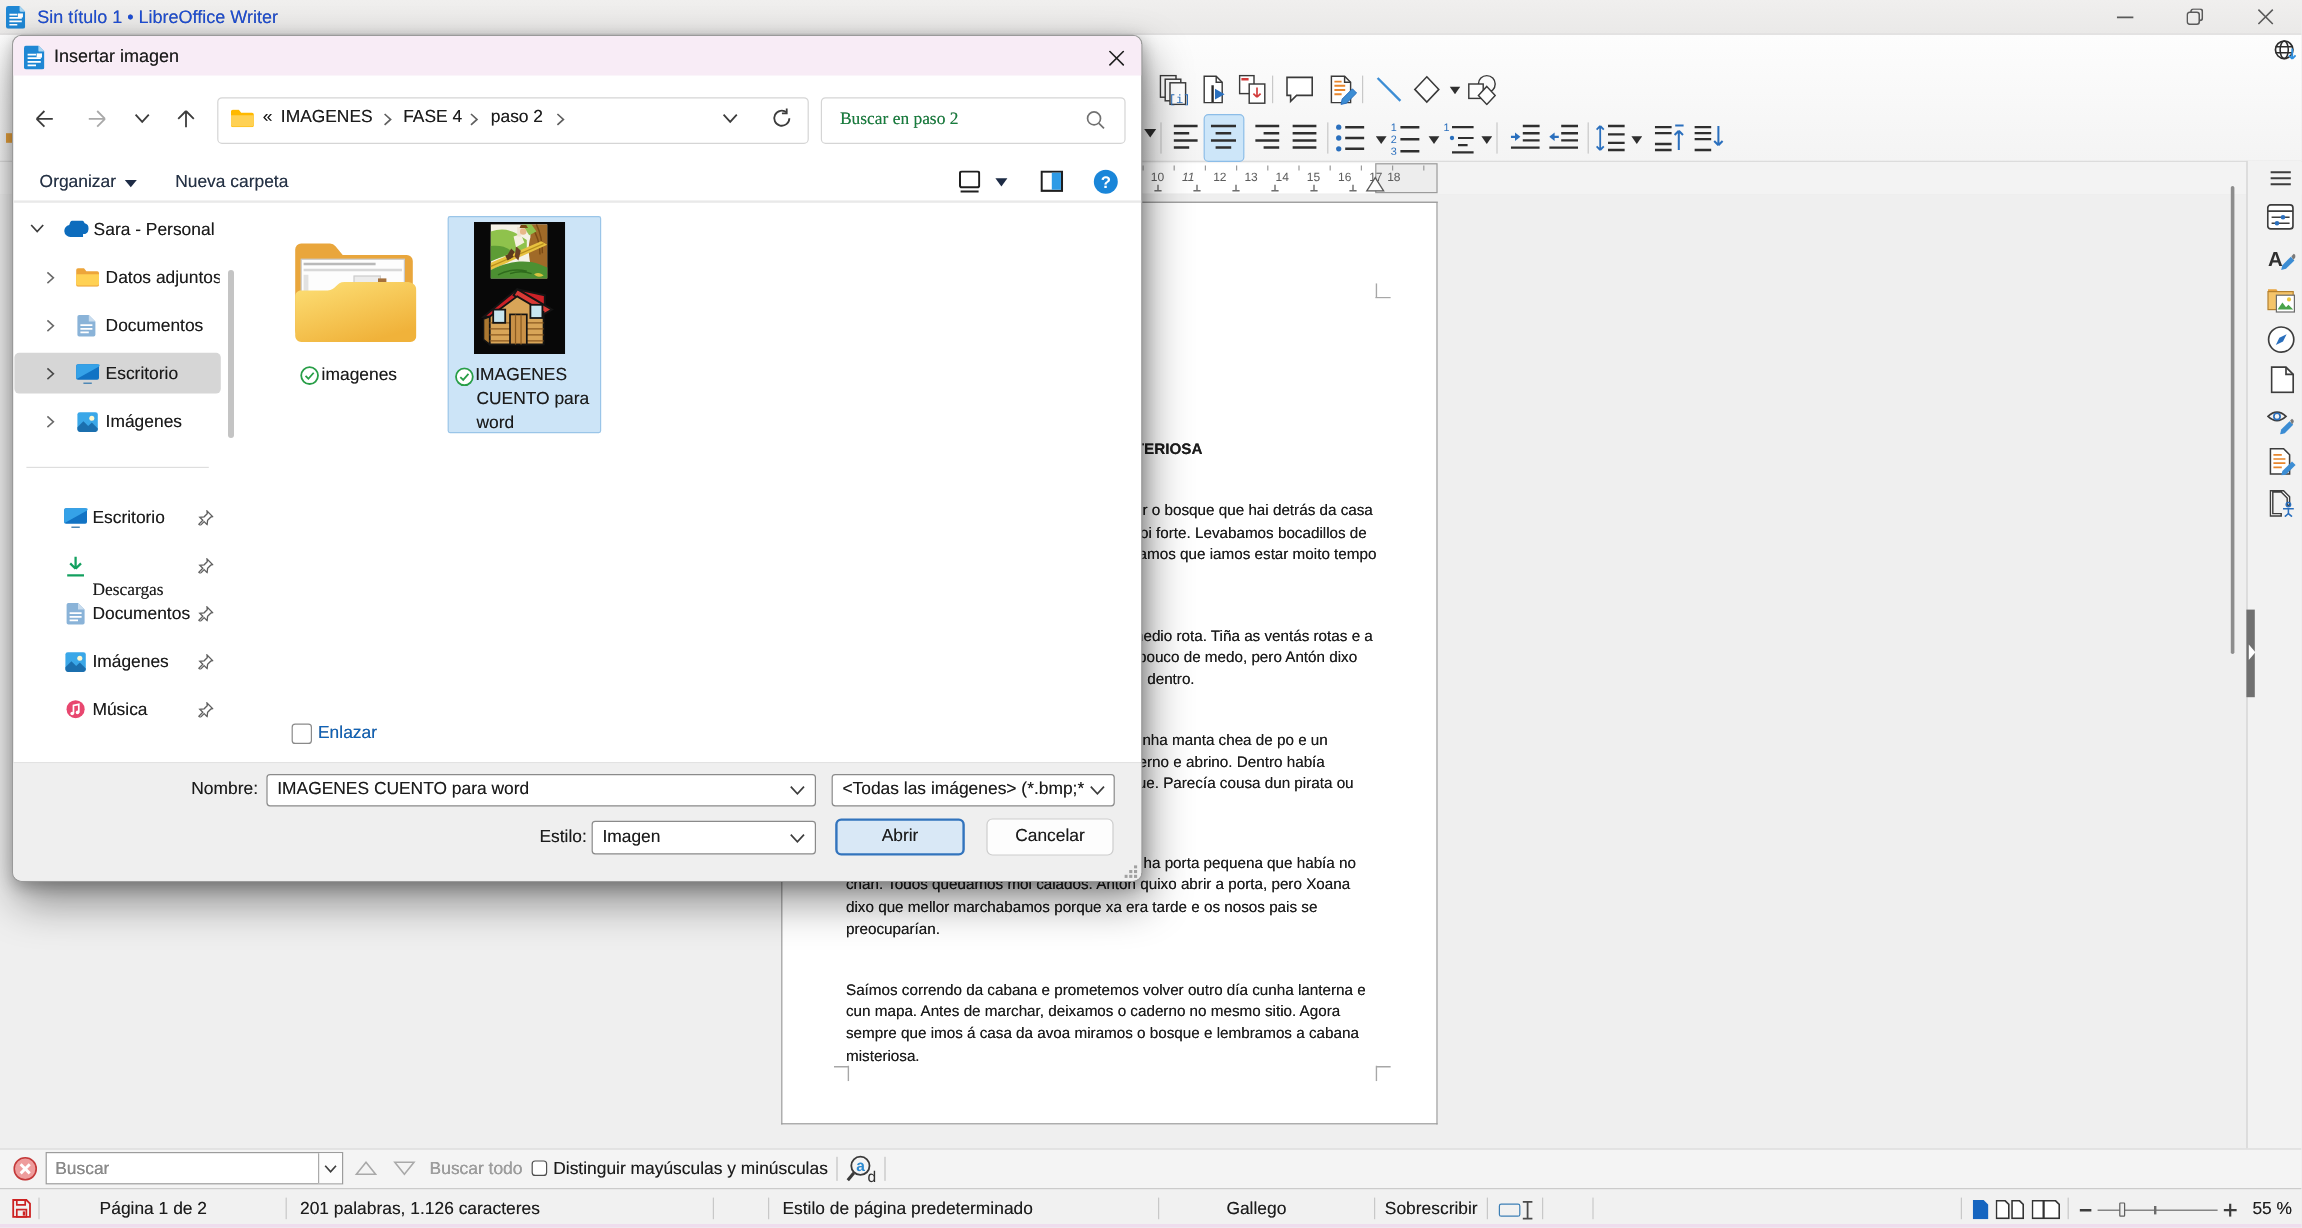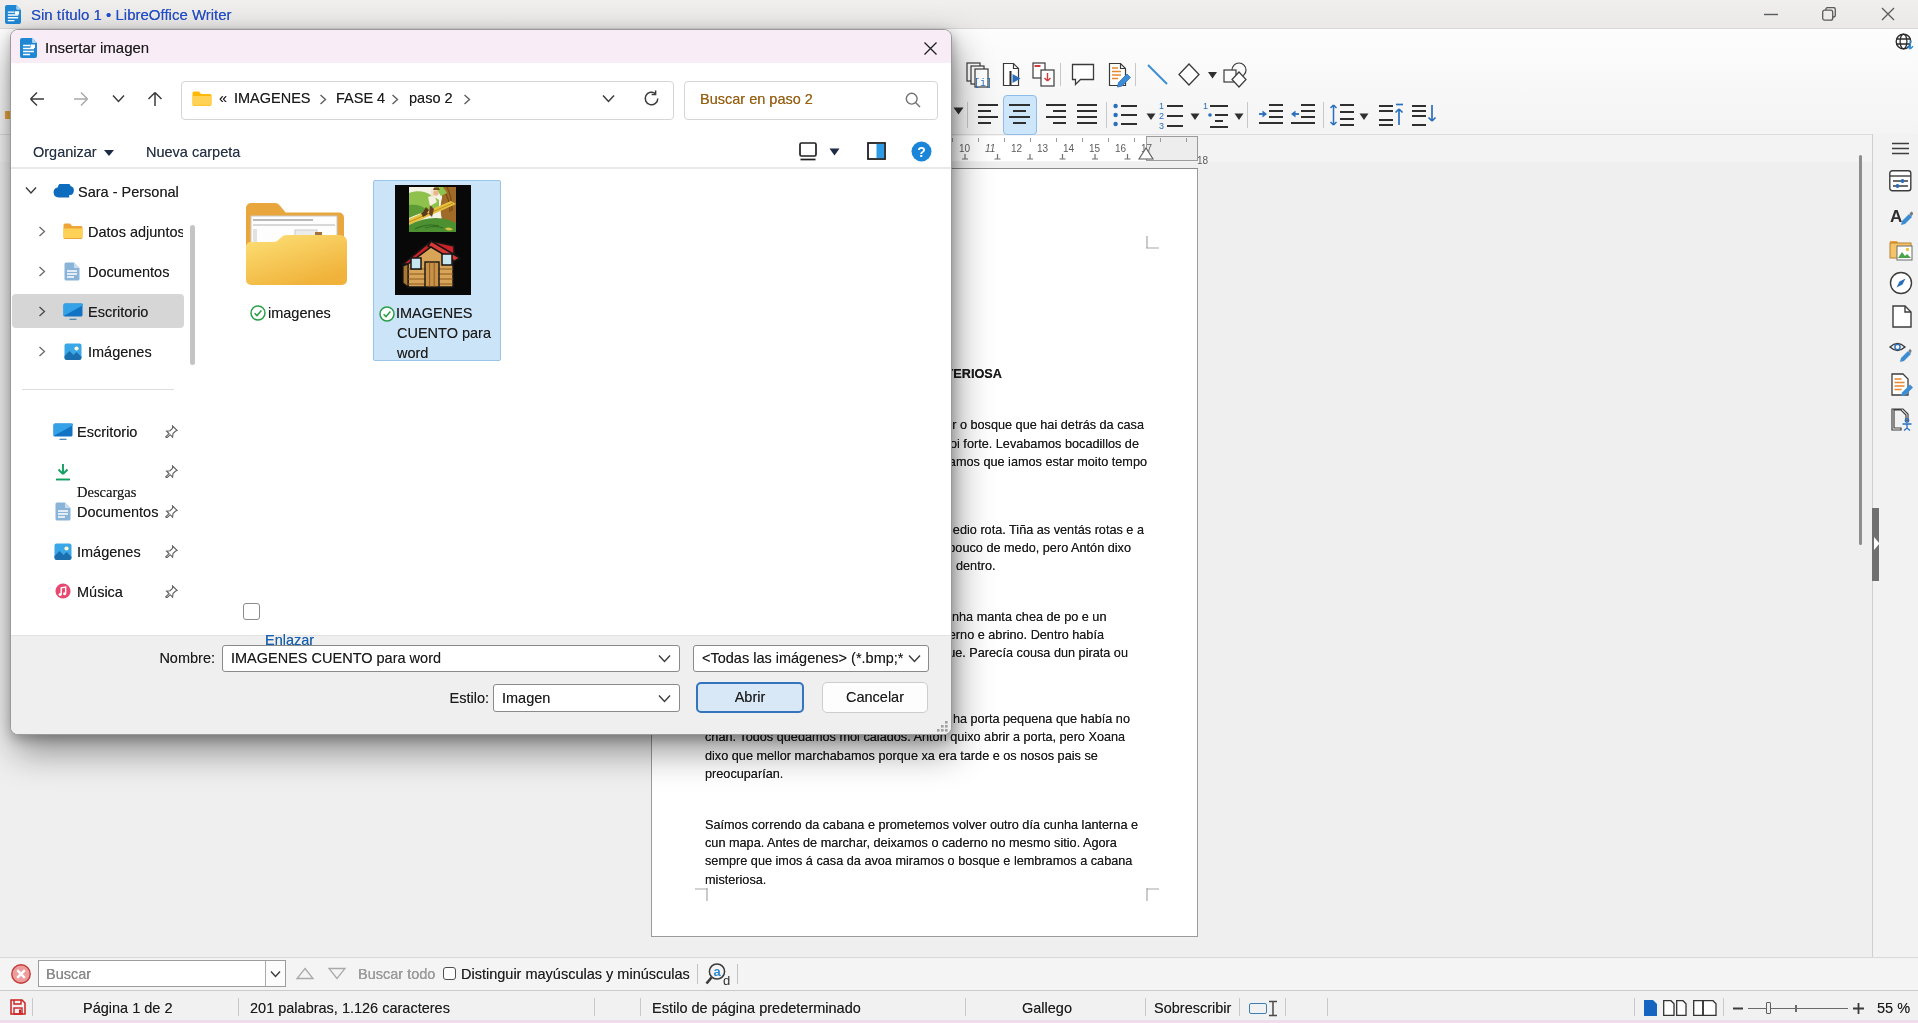--- a/index.html
+++ b/index.html
@@ -102,21 +102,21 @@
   <div class="abs" style="left:1146px; top:136px; width:52px; height:25px; background:#ededed; border:1px solid #9b9b9b;"></div>
 
   <div class="abs ruln" style="left:959px; top:143px;">10</div>
   <div class="abs ruln" style="left:985px; top:143px;font-style:italic;">11</div>
   <div class="abs ruln" style="left:1011px; top:143px;">12</div>
   <div class="abs ruln" style="left:1037px; top:143px;">13</div>
   <div class="abs ruln" style="left:1063px; top:143px;">14</div>
   <div class="abs ruln" style="left:1089px; top:143px;">15</div>
   <div class="abs ruln" style="left:1115px; top:143px;">16</div>
   <div class="abs ruln" style="left:1141px; top:143px;">17</div>
-  <div class="abs ruln" style="left:1197px; top:143px;margin-top:12px;">18</div>
+  <div class="abs ruln" style="left:1156px; top:143px;">18</div>
 
   <svg class="abs" style="left:940px; top:136px;" width="258" height="26" viewBox="0 0 258 26">
     <g stroke="#9a9a9a" stroke-width="1">
       <path d="M12.5 2 v4 M38.5 2 v4 M64.5 2 v4 M90.5 2 v4 M116.5 2 v4 M142.5 2 v4 M168.5 2 v4 M194.5 2 v4 M220.5 2 v4 M246.5 2 v4"></path>
     </g>
     <g stroke="#6f6f6f" stroke-width="1.2">
       <path d="M25 18 v5 M22 23 h6  M57.5 18 v5 M54.5 23 h6  M90 18 v5 M87 23 h6  M122.5 18 v5 M119.5 23 h6  M155 18 v5 M152 23 h6  M187.5 18 v5 M184.5 23 h6"></path>
     </g>
     <path d="M206 12 l-7 11 h14 z" fill="#fdfdfd" stroke="#5a5a5a" stroke-width="1.1"></path>
   </svg>
@@ -476,21 +476,21 @@
     </svg>
   <svg class="abs" style="left:602px; top:94px;" width="13" height="9" viewBox="0 0 13 9">
       <path d="M1 1.5 L6.5 7.5 12 1.5" fill="none" stroke="#3c3c3c" stroke-width="1.5"></path>
     </svg>
   <svg class="abs" style="left:643px; top:90px;" width="17" height="17" viewBox="0 0 17 17">
     <path d="M14.8 8.5 a6.3 6.3 0 1 1 -2.2-4.8" fill="none" stroke="#3c3c3c" stroke-width="1.5"></path>
     <path d="M12.6 0.5 v4 h-4" fill="none" stroke="#3c3c3c" stroke-width="1.5"></path>
   </svg>
 
   <div class="abs" style="left:684px; top:81px; width:254px; height:39px; background:#fff; border:1px solid #d5d5d5; border-radius:4px;"></div>
-  <div class="abs nw" style="left:700px; top:91px; font-size:14.5px; color:#a16207;">Buscar en paso 2</div>
+  <div class="abs nw" style="left:700px; top:91px; font-size:14.5px; color:#15803d;font-family:Liberation Serif, serif;">Buscar en paso 2</div>
   <svg class="abs" style="left:905px; top:92px;" width="16" height="16" viewBox="0 0 16 16">
     <circle cx="6.7" cy="6.7" r="5.4" fill="none" stroke="#717171" stroke-width="1.4"></circle>
     <path d="M10.8 10.8 L15 15" stroke="#717171" stroke-width="1.4"></path>
   </svg>
 
   <div class="abs" style="left:11px; top:167px; width:940px; height:1.5px; background:#e9e9e9;"></div>
   <div class="abs nw" style="left:33px; top:144px; font-size:14.5px; color:#243247;">Organizar</div>
   <svg class="abs" style="left:103px; top:149px;" width="12" height="8" viewBox="0 0 12 8">
       <path d="M1 1 h10 l-5 6z" fill="#1d2b45"></path>
     </svg>
@@ -673,21 +673,21 @@
   </svg>
   <svg class="abs" style="left:379px; top:306px;" width="16" height="16" viewBox="0 0 16 16">
     <circle cx="8" cy="8" r="7" fill="#fff" stroke="#289e47" stroke-width="1.5"></circle>
     <path d="M4.6 8.2 L7 10.6 11.4 5.6" fill="none" stroke="#289e47" stroke-width="1.5"></path>
   </svg>
   <div class="abs nw" style="left:396px; top:305px; font-size:14.5px; color:#1b1b1b;">IMAGENES</div>
   <div class="abs nw" style="left:397px; top:325px; font-size:14.5px; color:#1b1b1b;">CUENTO para</div>
   <div class="abs nw" style="left:397px; top:345px; font-size:14.5px; color:#1b1b1b;">word</div>
 
   <div class="abs" style="left:243px; top:603px; width:17px; height:17px; background:#fff; border:1px solid #8a8a8a; border-radius:3px;"></div>
-  <div class="abs nw" style="left:265px; top:603px; font-size:14.5px; color:#0f62b8;margin-top:29px;">Enlazar</div>
+  <div class="abs nw" style="left:265px; top:603px; font-size:14.5px; color:#0f62b8;">Enlazar</div>
 
   <div class="abs nw dlgtxt" style="left:157px; top:650px; width:58px; text-align:right;">Nombre:</div>
   <div class="abs combo" style="left:222px; top:645px; width:458px; height:27px;"></div>
   <div class="abs nw dlgtxt" style="left:231px; top:650px;">IMAGENES CUENTO para word</div>
   <svg class="abs" style="left:658px; top:654px;" width="13" height="9" viewBox="0 0 13 9">
       <path d="M1 1.5 L6.5 7.5 12 1.5" fill="none" stroke="#3c3c3c" stroke-width="1.4"></path>
     </svg>
   <div class="abs combo" style="left:693px; top:645px; width:236px; height:27px;"></div>
   <div class="abs nw dlgtxt" style="left:702px; top:650px;">&lt;Todas las imágenes&gt; (*.bmp;*</div>
   <svg class="abs" style="left:908px; top:654px;" width="13" height="9" viewBox="0 0 13 9">

